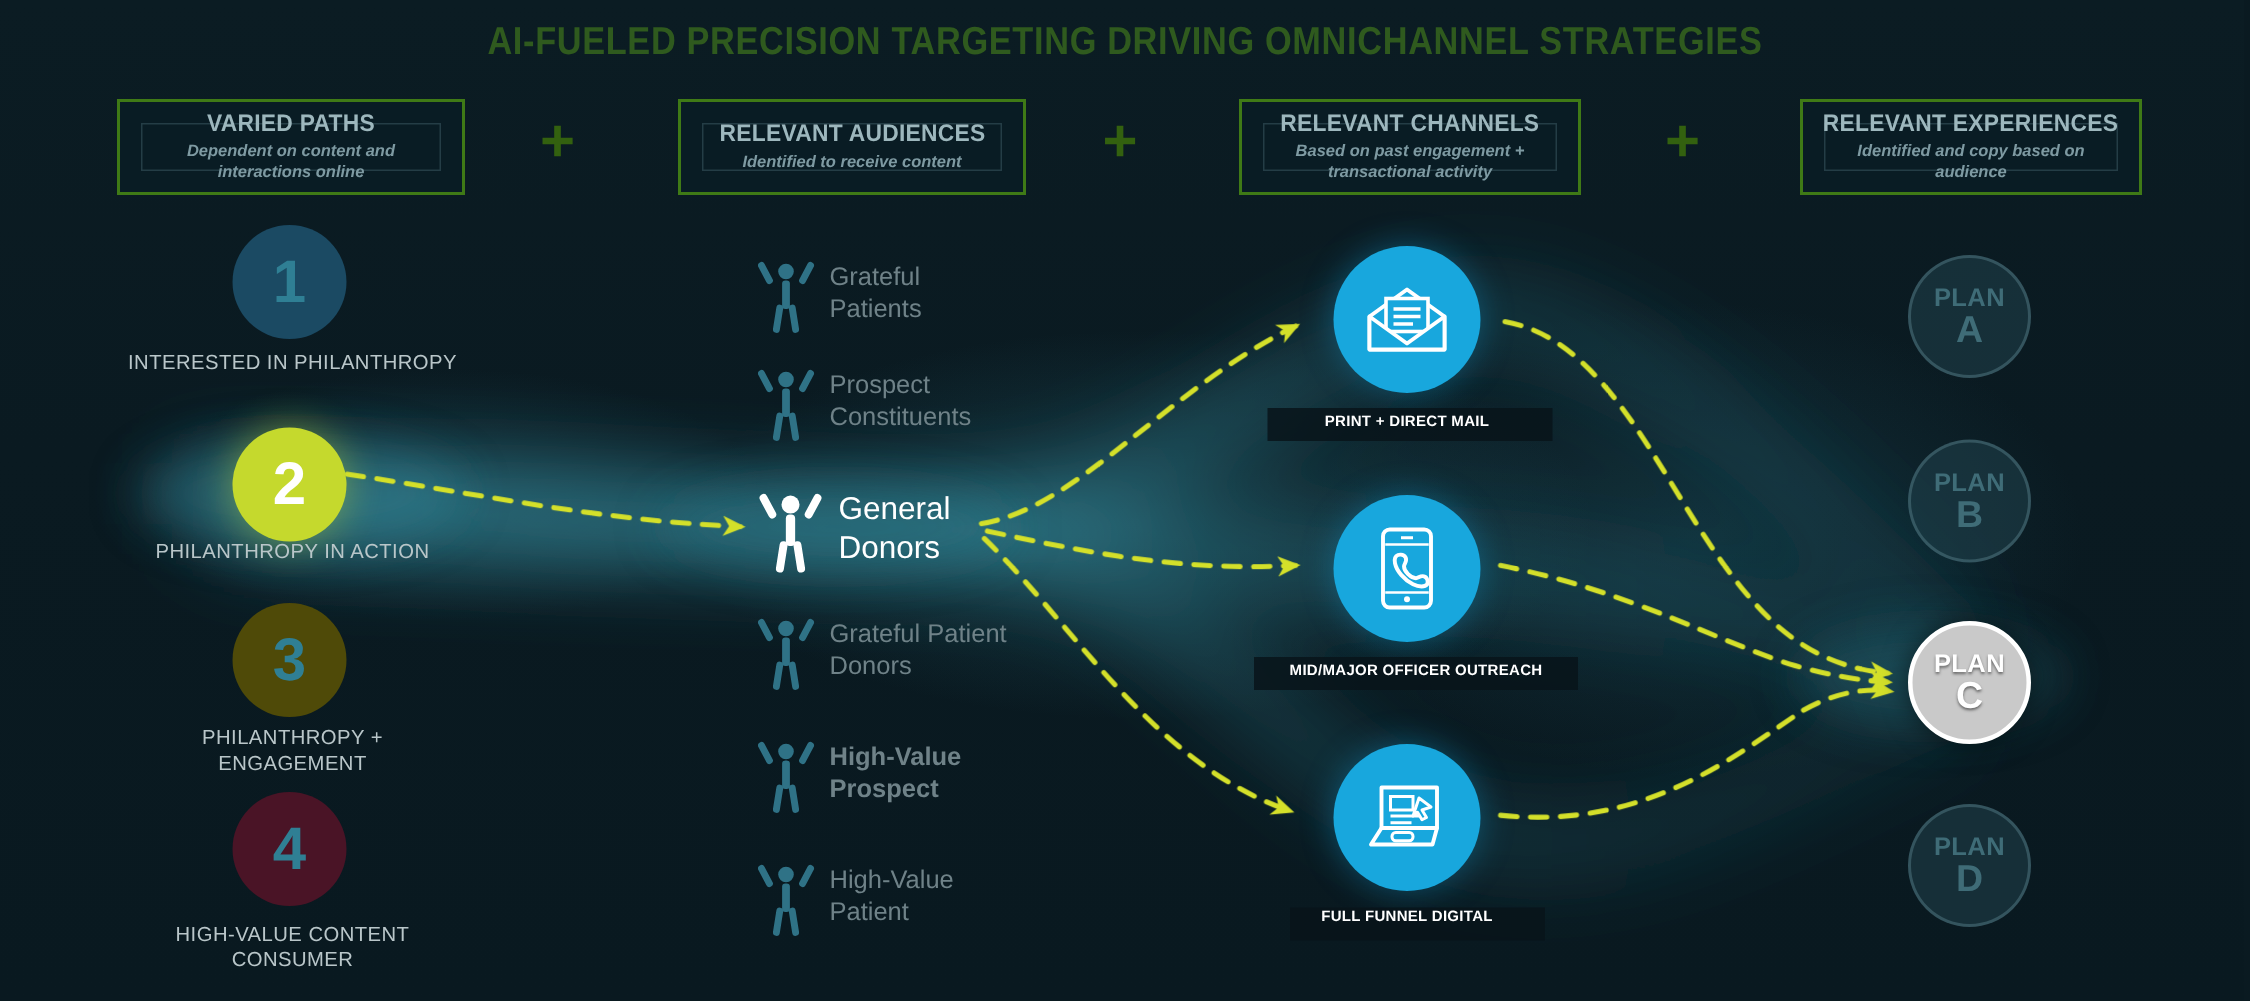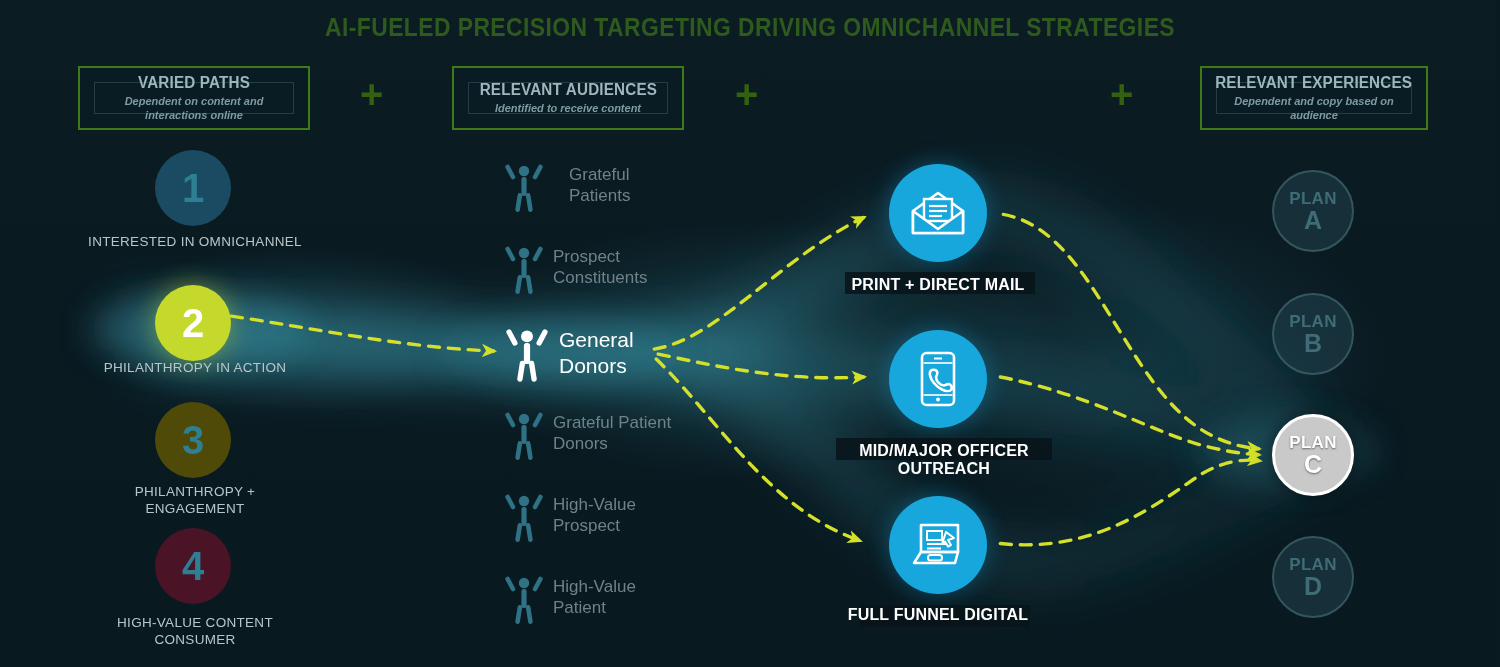--- a/index.html
+++ b/index.html
@@ -90,21 +90,21 @@
 
   
   .chan {
     position: absolute; width: 98px; height: 98px; border-radius: 50%;
     background: #18a7dd;
     display:flex; align-items:center; justify-content:center;
     box-shadow: 0 0 22px rgba(20,140,190,0.45);
   }
   .chan-label {
     position: absolute; text-align: center; width: 260px;
-    font-size: 16px; font-weight: bold; color: #ffffff;
+    font-size: 10px; font-weight: bold; color: #ffffff;
     letter-spacing: 0.2px;
   }
 
   
   .plan {
     position: absolute; width: 82px; height: 82px; border-radius: 50%;
     display: flex; flex-direction: column;
     align-items: center; justify-content: center;
     line-height: 1.0;
   }
@@ -187,50 +187,56 @@
   <div class="plus" style="left:360px; top:74px;">+</div>
 
   <div class="hdr" style="left:452px; top:66px; width:232px; height:64px;">
     <div class="hdr-inner">
       <div class="hdr-title">RELEVANT AUDIENCES</div>
       <div class="hdr-sub">Identified to receive content</div>
     </div>
   </div>
   <div class="plus" style="left:735px; top:74px;">+</div>
 
+  <div class="hdr" style="left:826px; top:66px; width:228px; height:64px;">
+    <div class="hdr-inner">
+      <div class="hdr-title">RELEVANT CHANNELS</div>
+      <div class="hdr-sub">Based on past engagement + transactional activity</div>
+    </div>
+  </div>
   <div class="plus" style="left:1110px; top:74px;">+</div>
 
   <div class="hdr" style="left:1200px; top:66px; width:228px; height:64px;">
     <div class="hdr-inner">
       <div class="hdr-title">RELEVANT EXPERIENCES</div>
-      <div class="hdr-sub">Dependent and copy based on audience</div>
+      <div class="hdr-sub">Identified and copy based on audience</div>
     </div>
   </div>
 
   <div class="numcirc" style="left:155px; top:150px; width:76px; height:76px; background:#1b4a63; color:#2f7f94;">
     <span>1</span>
   </div>
-  <div class="numlabel" style="left:85px; top:234px;">INTERESTED IN OMNICHANNEL</div>
+  <div class="numlabel" style="left:85px; top:234px;">INTERESTED IN PHILANTHROPY</div>
 
   <div class="numcirc" style="left:155px; top:285px; width:76px; height:76px; background:#c5d92d; color:#ffffff; box-shadow:0 0 26px rgba(197,217,45,0.45);">
     <span>2</span>
   </div>
   <div class="numlabel" style="left:85px; top:360px;">PHILANTHROPY IN ACTION</div>
 
   <div class="numcirc" style="left:155px; top:402px; width:76px; height:76px; background:#4f4a08; color:#2f7f94;">
     <span>3</span>
   </div>
   <div class="numlabel" style="left:85px; top:484px;">PHILANTHROPY + ENGAGEMENT</div>
 
   <div class="numcirc" style="left:155px; top:528px; width:76px; height:76px; background:#4a1426; color:#2f7f94;">
     <span>4</span>
   </div>
   <div class="numlabel" style="left:85px; top:615px;">HIGH-VALUE CONTENT CONSUMER</div>
 
-  <div class="aud" style="left:505px; top:158px;gap:16px;">
+  <div class="aud" style="left:505px; top:168px;">
     <svg class="person" viewBox="0 0 38 56">
       <g fill="#2f7286">
           <circle cx="19" cy="13" r="5.2"></circle>
       <rect x="16.4" y="19" width="5.2" height="19" rx="2.2"></rect>
       <rect x="3" y="6" width="4.6" height="16" rx="2.3" transform="rotate(-28 5.3 14)"></rect>
       <rect x="30.4" y="6" width="4.6" height="16" rx="2.3" transform="rotate(28 32.7 14)"></rect>
       <rect x="11.5" y="35" width="4.6" height="19" rx="2.3" transform="rotate(9 13.8 44)"></rect>
       <rect x="21.9" y="35" width="4.6" height="19" rx="2.3" transform="rotate(-9 24.2 44)"></rect>
         </g>
     </svg>
@@ -272,21 +278,21 @@
       <rect x="16.4" y="19" width="5.2" height="19" rx="2.2"></rect>
       <rect x="3" y="6" width="4.6" height="16" rx="2.3" transform="rotate(-28 5.3 14)"></rect>
       <rect x="30.4" y="6" width="4.6" height="16" rx="2.3" transform="rotate(28 32.7 14)"></rect>
       <rect x="11.5" y="35" width="4.6" height="19" rx="2.3" transform="rotate(9 13.8 44)"></rect>
       <rect x="21.9" y="35" width="4.6" height="19" rx="2.3" transform="rotate(-9 24.2 44)"></rect>
         </g>
     </svg>
     <div class="aud-label">Grateful Patient Donors</div>
   </div>
 
-  <div class="aud" style="left:505px; top:488px;">
+  <div class="aud" style="left:505px; top:488px;font-weight:bold;">
     <svg class="person" viewBox="0 0 38 56">
       <g fill="#2f7286">
           <circle cx="19" cy="13" r="5.2"></circle>
       <rect x="16.4" y="19" width="5.2" height="19" rx="2.2"></rect>
       <rect x="3" y="6" width="4.6" height="16" rx="2.3" transform="rotate(-28 5.3 14)"></rect>
       <rect x="30.4" y="6" width="4.6" height="16" rx="2.3" transform="rotate(28 32.7 14)"></rect>
       <rect x="11.5" y="35" width="4.6" height="19" rx="2.3" transform="rotate(9 13.8 44)"></rect>
       <rect x="21.9" y="35" width="4.6" height="19" rx="2.3" transform="rotate(-9 24.2 44)"></rect>
         </g>
     </svg>

